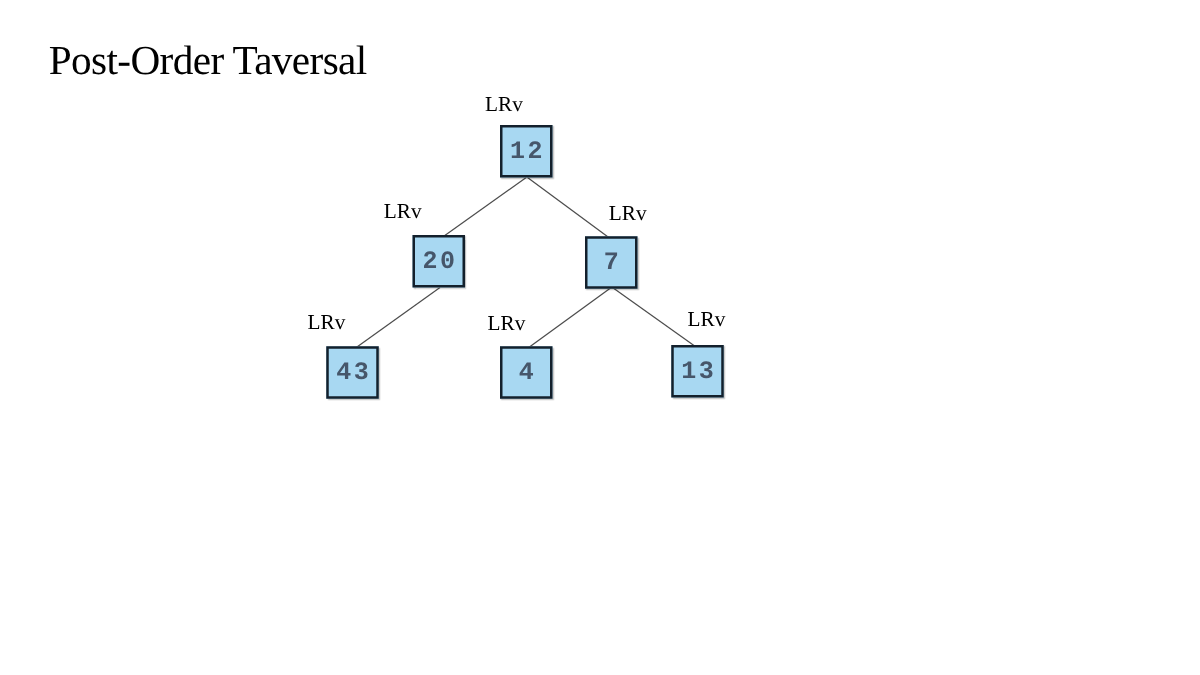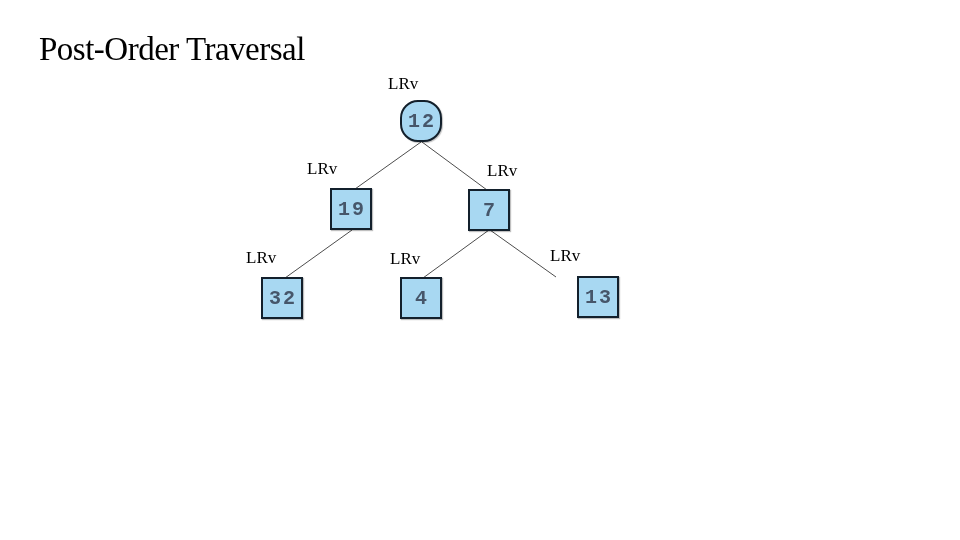--- a/index.html
+++ b/index.html
@@ -74,50 +74,50 @@
     color: #000000;
     white-space: nowrap;
     line-height: 1.15;
   }
 </style>
 </head>
 <body>
 
 <div class="slide">
 
-  <h1 class="title">Post-Order Traversal</h1>
+  <h1 class="title">Post-Order Taversal</h1>
 
   <svg class="edges" viewBox="0 0 960 540" xmlns="http://www.w3.org/2000/svg">
     <line x1="421" y1="142" x2="355" y2="189"></line>
     <line x1="422" y1="142" x2="487" y2="190"></line>
     <line x1="352" y1="230" x2="285" y2="278"></line>
     <line x1="489" y1="230" x2="423" y2="278"></line>
     <line x1="490" y1="230" x2="556" y2="277"></line>
   </svg>
 
   <span class="lrv" style="left:388px; top:75px;">LRv</span>
   <span class="lrv" style="left:307px; top:160px;">LRv</span>
   <span class="lrv" style="left:487px; top:162px;">LRv</span>
   <span class="lrv" style="left:246px; top:249px;">LRv</span>
   <span class="lrv" style="left:390px; top:250px;">LRv</span>
   <span class="lrv" style="left:550px; top:247px;">LRv</span>
 
-  <div class="node" style="left:400px; top:100px;border-radius:18px;">
+  <div class="node" style="left:400px; top:100px;">
     <span>12</span>
   </div>
   <div class="node" style="left:330px; top:188px;">
-    <span>19</span>
+    <span>20</span>
   </div>
   <div class="node" style="left:468px; top:189px;">
     <span>7</span>
   </div>
   <div class="node" style="left:261px; top:277px;">
-    <span>32</span>
+    <span>43</span>
   </div>
   <div class="node" style="left:400px; top:277px;">
     <span>4</span>
   </div>
-  <div class="node" style="left:537px; top:276px;margin-left:40px;">
+  <div class="node" style="left:537px; top:276px;">
     <span>13</span>
   </div>
 
 
 </div>
 
 </body></html>

